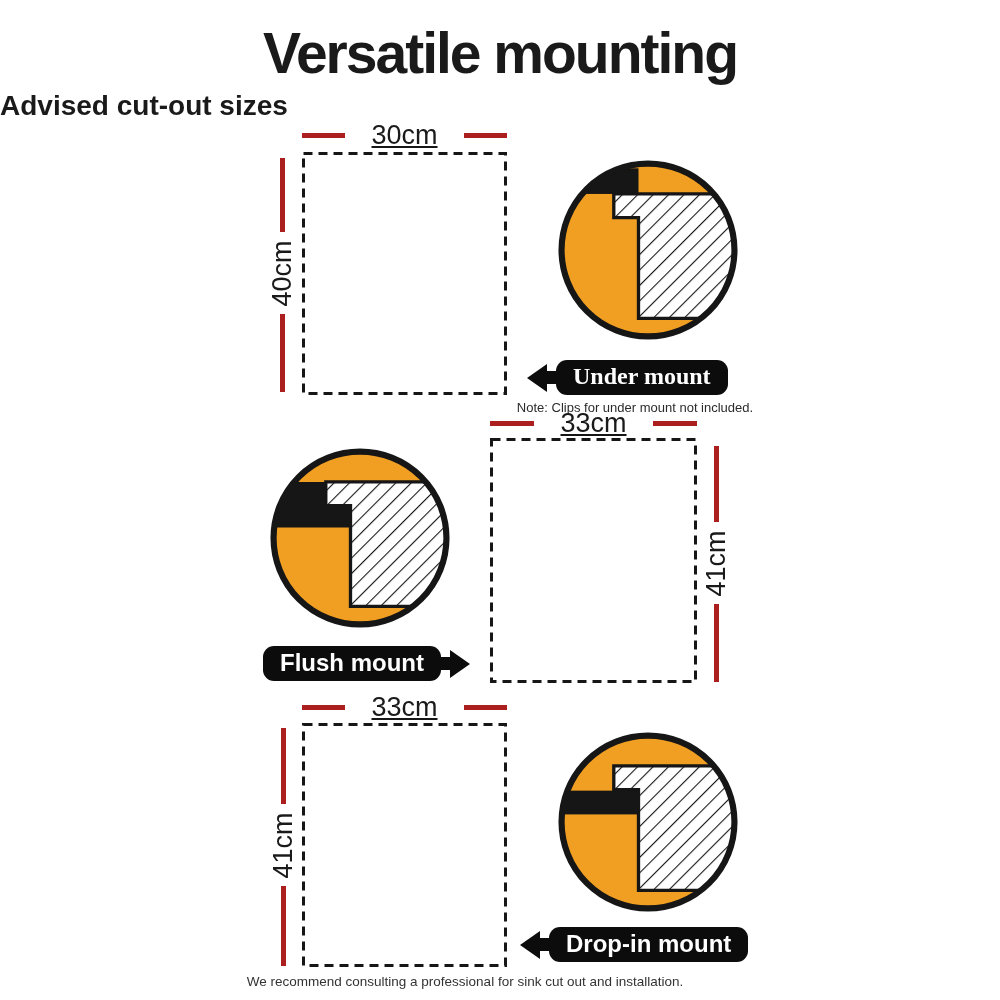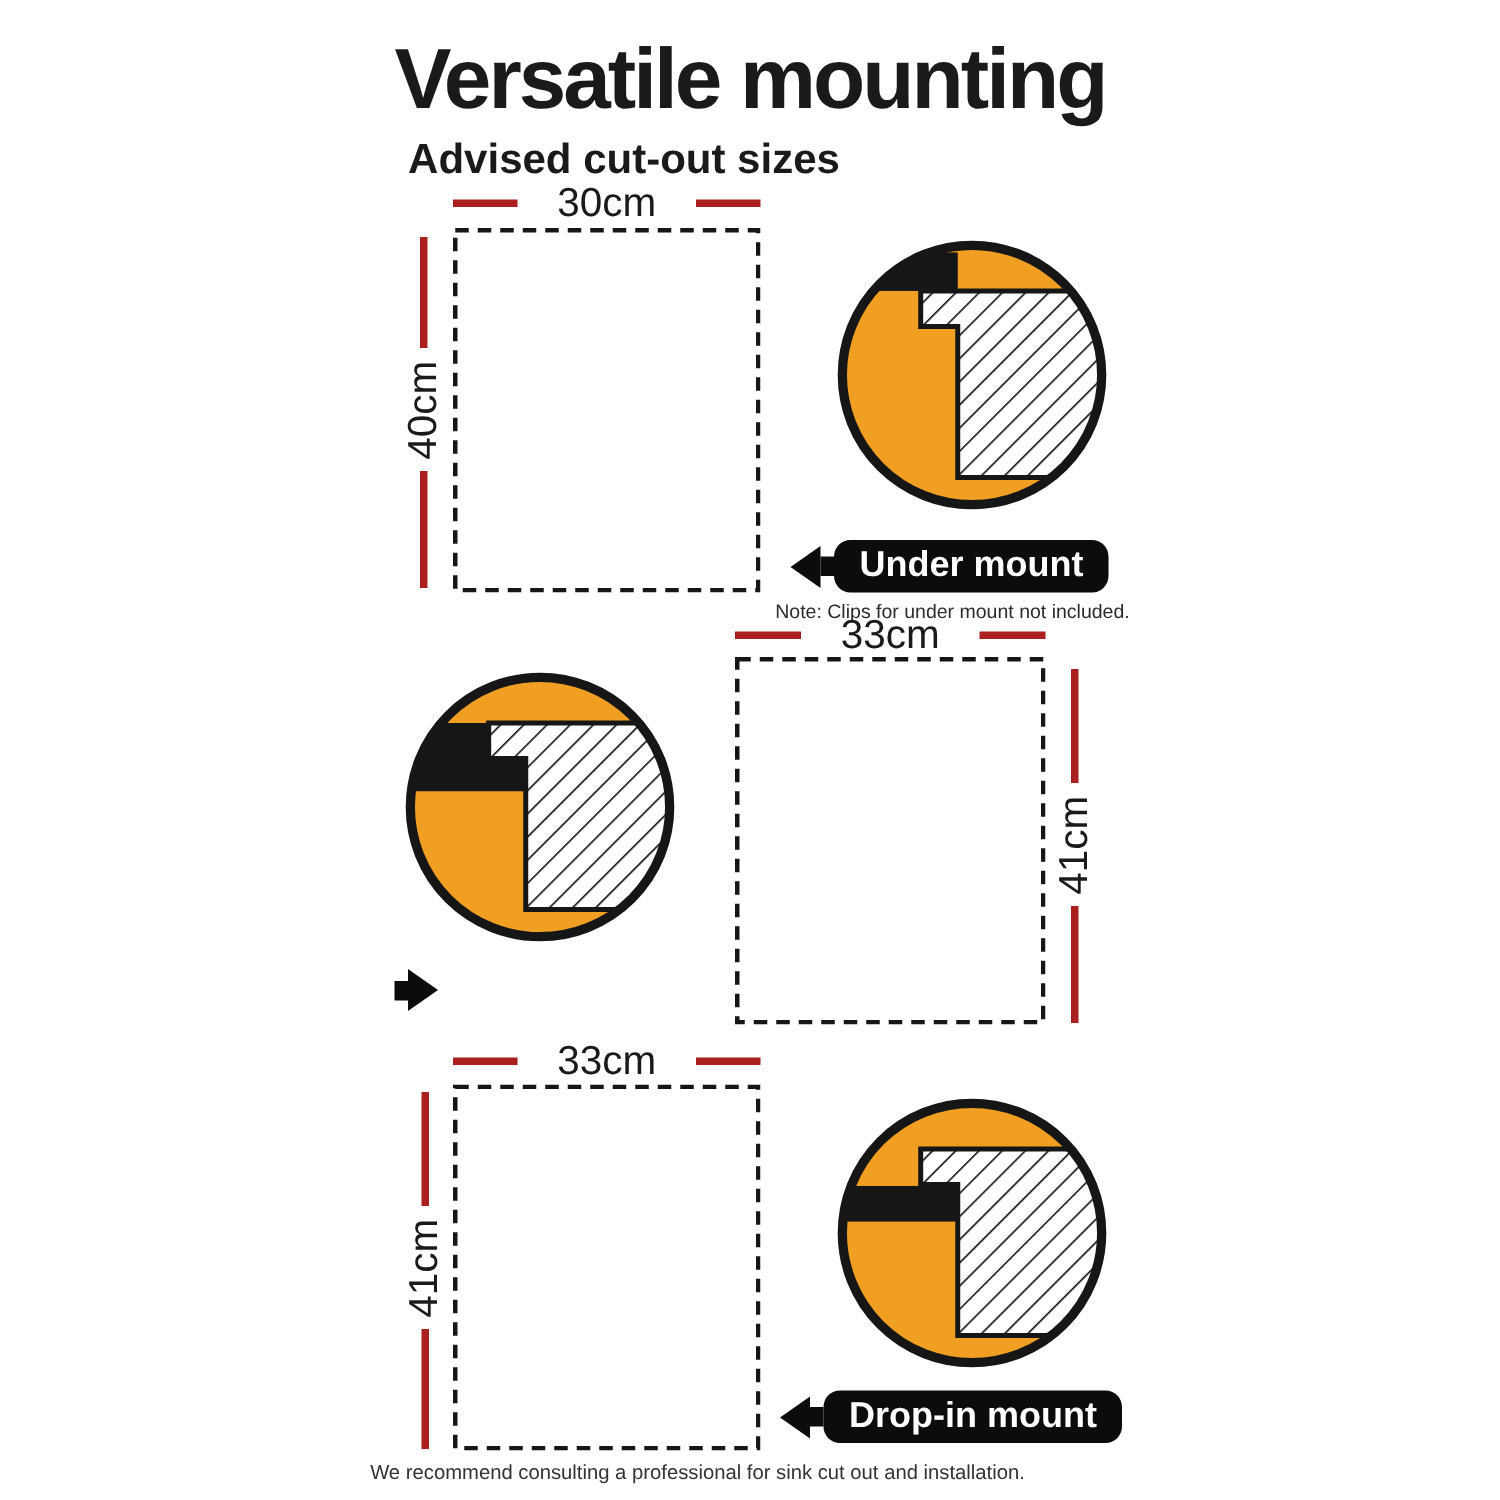--- a/index.html
+++ b/index.html
@@ -5,27 +5,27 @@
   html,body{margin:0;padding:0;background:#ffffff;}
   .canvas{
     position:relative;width:1000px;height:1000px;background:#ffffff;overflow:hidden;
     font-family:"Liberation Sans", sans-serif;color:#161616;padding-left:37px;
   }
   .title{
     position:absolute;top:20px;left:0;width:1000px;text-align:center;
     font-size:57px;font-weight:900;letter-spacing:-2px;color:#1a1a1a;
   }
   .subtitle{
-    position:absolute;top:90px;left:0;width:832px;text-align:center;
+    position:absolute;top:90px;left:0;width:832px;text-align:left;
     font-size:28px;font-weight:700;color:#1a1a1a;
   }
   
   .cutout{position:absolute;}
   
-  .hdim{position:absolute;display:flex;align-items:center;justify-content:flex-start;gap:26px;}
+  .hdim{position:absolute;display:flex;align-items:center;justify-content:flex-start;gap:26px;text-decoration:underline;}
   .hline{width:55px;height:5px;background:#AC1F1F;}
   .hdim span{font-size:27px;font-weight:400;color:#1a1a1a;white-space:nowrap;}
   
   .vdim{position:absolute;display:flex;flex-direction:column;align-items:center;width:38px;}
   .vline{width:5px;background:#AC1F1F;}
   .vtext{height:82px;width:38px;display:flex;align-items:center;justify-content:center;}
   .vtext span{transform:rotate(-90deg);white-space:nowrap;font-size:27px;font-weight:400;color:#1a1a1a;}
   
   .cs{position:absolute;}
   
@@ -82,21 +82,21 @@
         </clipPath>
     </defs>
     <circle cx="100" cy="100" r="90" fill="#F09F23"></circle>
     <g clip-path="url(#clip-u)">
       <path d="M64,41 H210 V172 H90 V66 H64 Z" fill="url(#hatch-u)" stroke="#161616" stroke-width="3.5"></path>
       <rect x="6" y="14" width="84" height="27" fill="#161616"></rect>
     </g>
     <circle cx="100" cy="100" r="91" fill="none" stroke="#161616" stroke-width="6.5"></circle>
   </svg>
 
-  <div class="label-group" style="left:527px;top:360px;">
+  <div class="label-group" style="left:527px;top:360px;font-family:Liberation Serif, serif;">
     <div class="tri-left"></div>
     <div class="stem"></div>
     <div class="pill">Under mount</div>
   </div>
 
   <div class="note" style="left:505px;top:400px;width:260px;">Note: Clips for under mount not included.</div>
 
   <svg class="cs" style="left:265px;top:443px;" width="190" height="190" viewBox="0 0 200 200">
     <defs>
       <pattern id="hatch-f" patternUnits="userSpaceOnUse" width="11.5" height="11.5" patternTransform="rotate(45)">
@@ -109,20 +109,21 @@
     </defs>
     <circle cx="100" cy="100" r="90" fill="#F09F23"></circle>
     <g clip-path="url(#clip-f)">
       <path d="M64,41 H210 V172 H90 V66 H64 Z" fill="url(#hatch-f)" stroke="#161616" stroke-width="3.5"></path>
       <path d="M6,41 H64 V66 H90 V89 H6 Z" fill="#161616"></path>
     </g>
     <circle cx="100" cy="100" r="91" fill="none" stroke="#161616" stroke-width="6.5"></circle>
   </svg>
 
   <div class="label-group" style="left:263px;top:646px;">
+    <div class="pill">Flush mount</div>
     <div class="stem"></div>
     <div class="tri-right"></div>
   </div>
 
   <div class="hdim" style="left:490px;top:408px;width:207px;">
     <div class="hline"></div>
     <span>33cm</span>
     <div class="hline"></div>
   </div>
 

